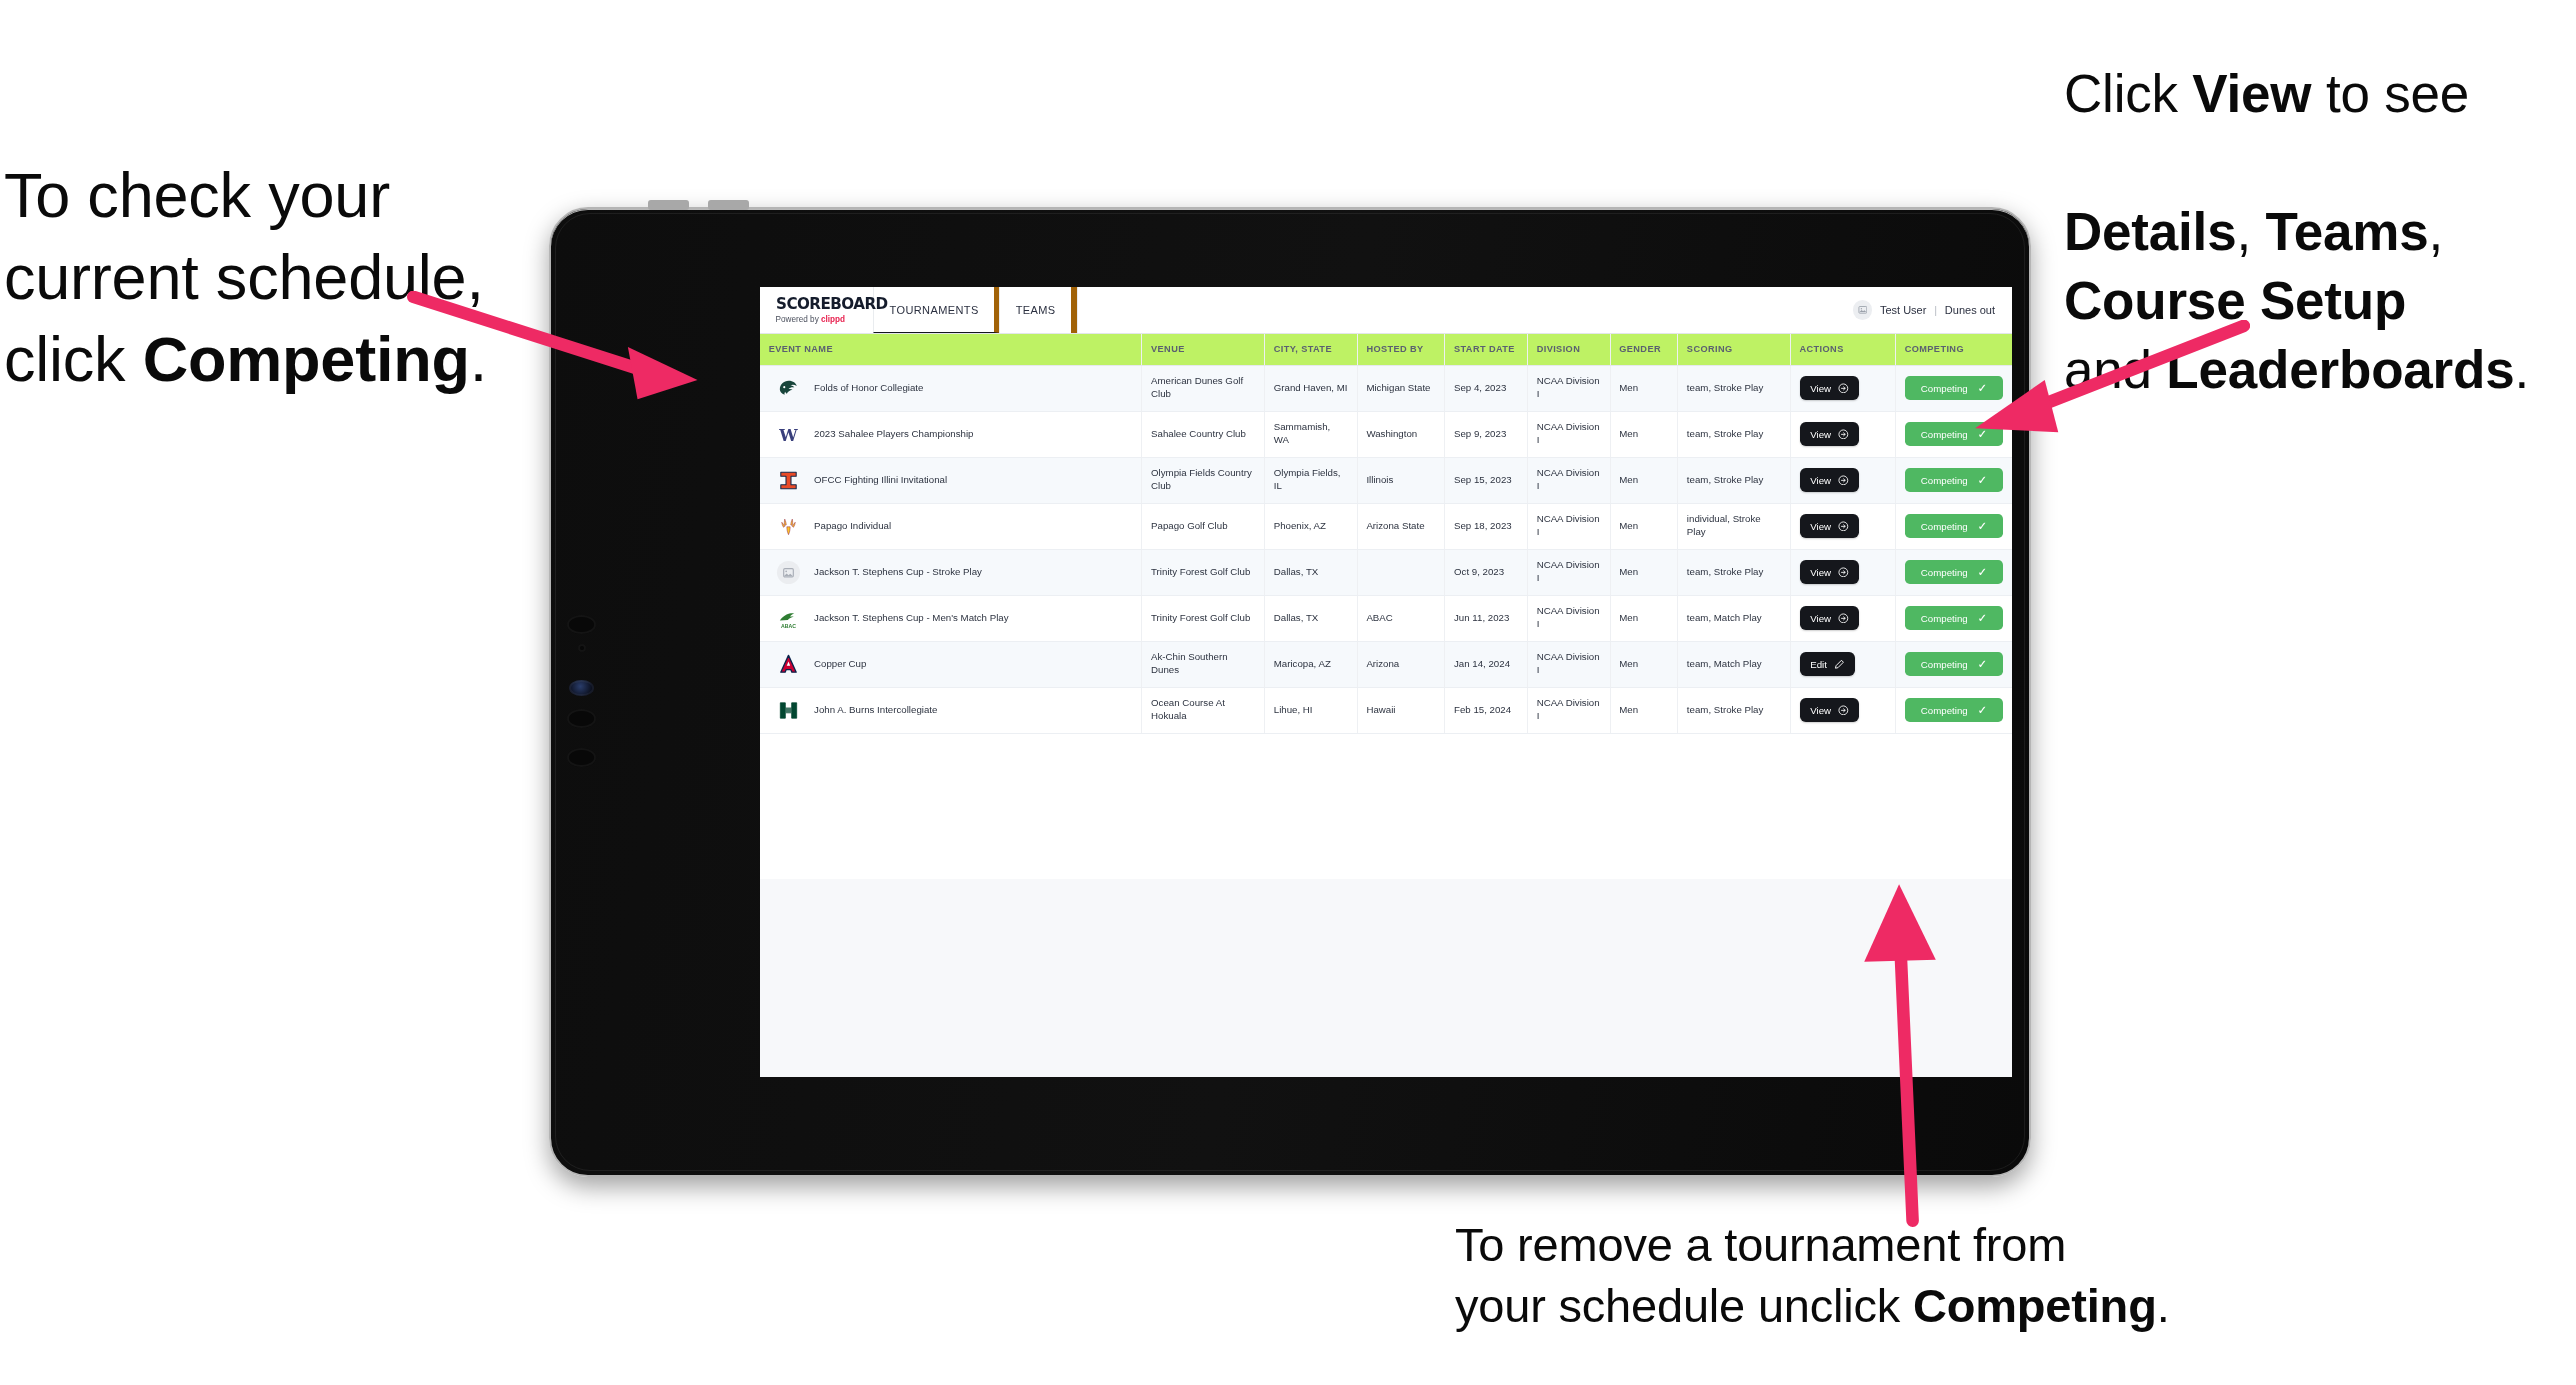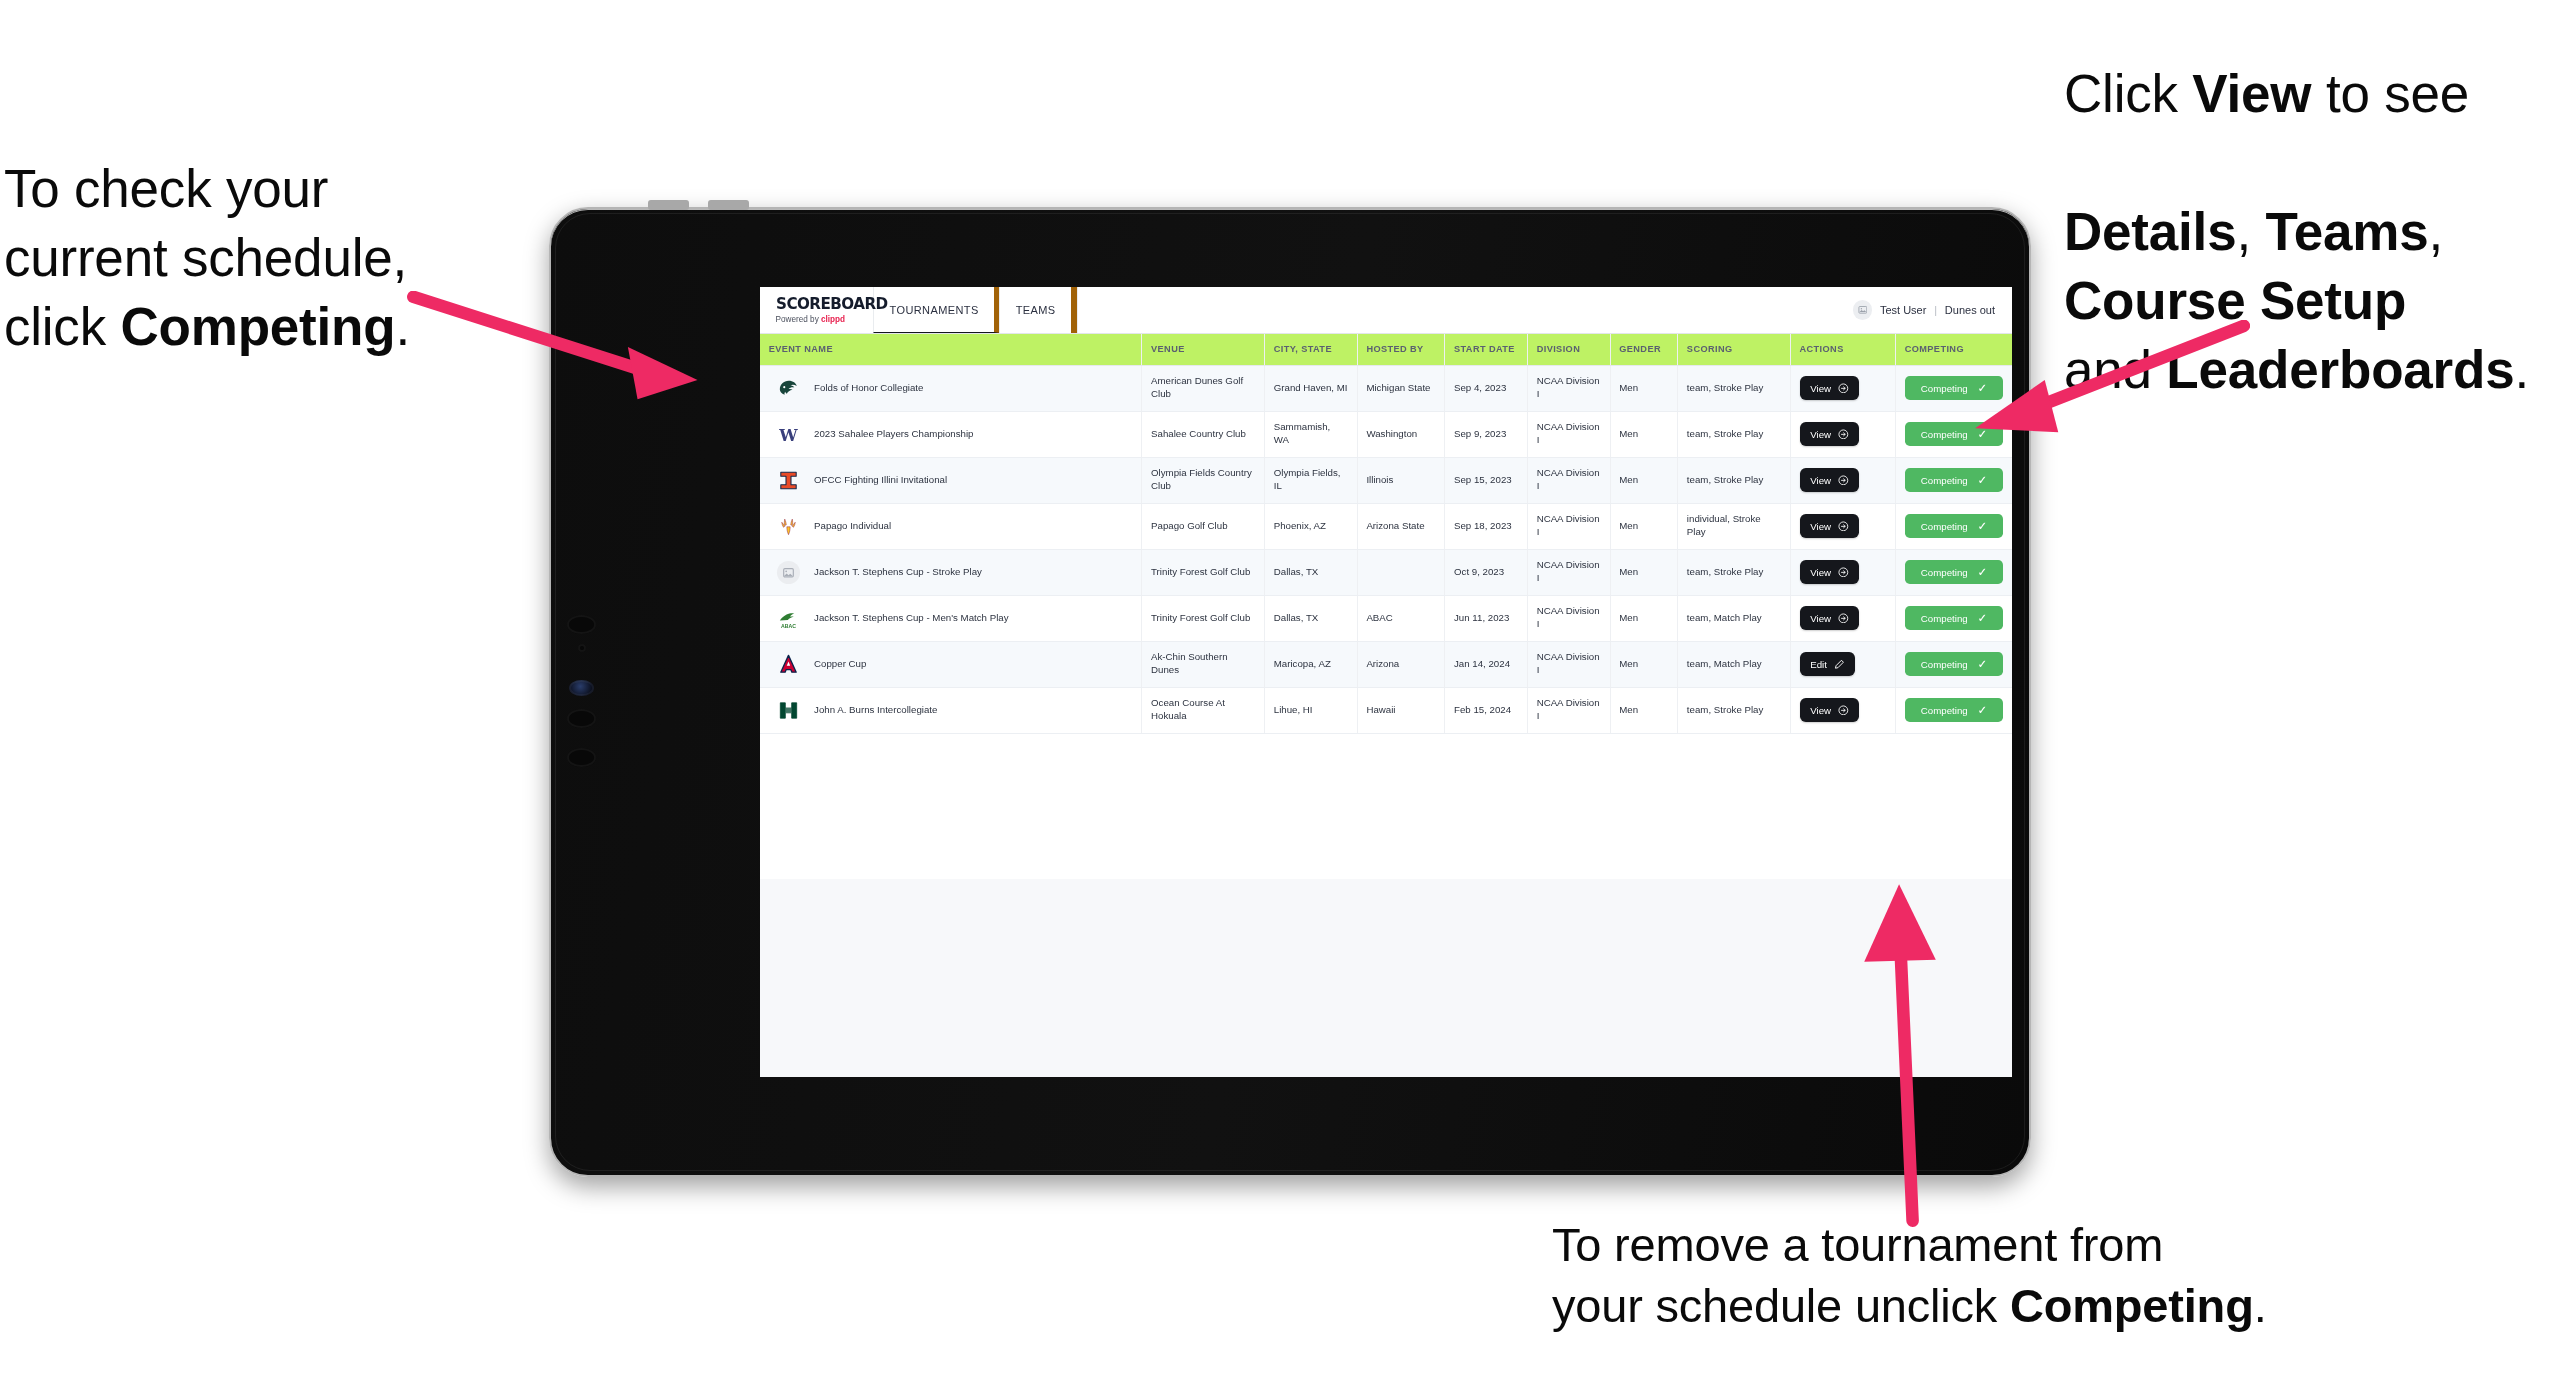--- a/index.html
+++ b/index.html
@@ -14,23 +14,23 @@
   
   .anno {
     position: absolute;
     color: #0a0a0a;
     font-weight: 400;
     line-height: 1.30;
     letter-spacing: -0.2px;
     white-space: pre-line;
   }
   .anno b { font-weight: 700; }
-  #anno-left   { left: 3.9px;   top: 155px;  font-size: 53px; width: 504px; }
+  #anno-left   { left: 3.9px;   top: 155px;  font-size: 63px; width: 504px; }
   #anno-right  { left: 2064px; top: 60px;  font-size: 53px; width: 514px; }
-  #anno-bottom { left: 1552px; top: 1214px; font-size: 47px; width: 1009px; }
+  #anno-bottom { left: 1455px; top: 1214px; font-size: 47px; width: 1009px; }
 
   
   .arrow { position: absolute; pointer-events: none; }
   #arrow-left   { left: 407px;  top: 291px;  width: 320px; height: 116px; }
   #arrow-right  { left: 1969px; top: 320px;  width: 281px; height: 116px; }
   #arrow-bottom { left: 1843px; top: 878px;  width: 116px; height: 349px; }
 
   
   #tablet {
     position: absolute;

